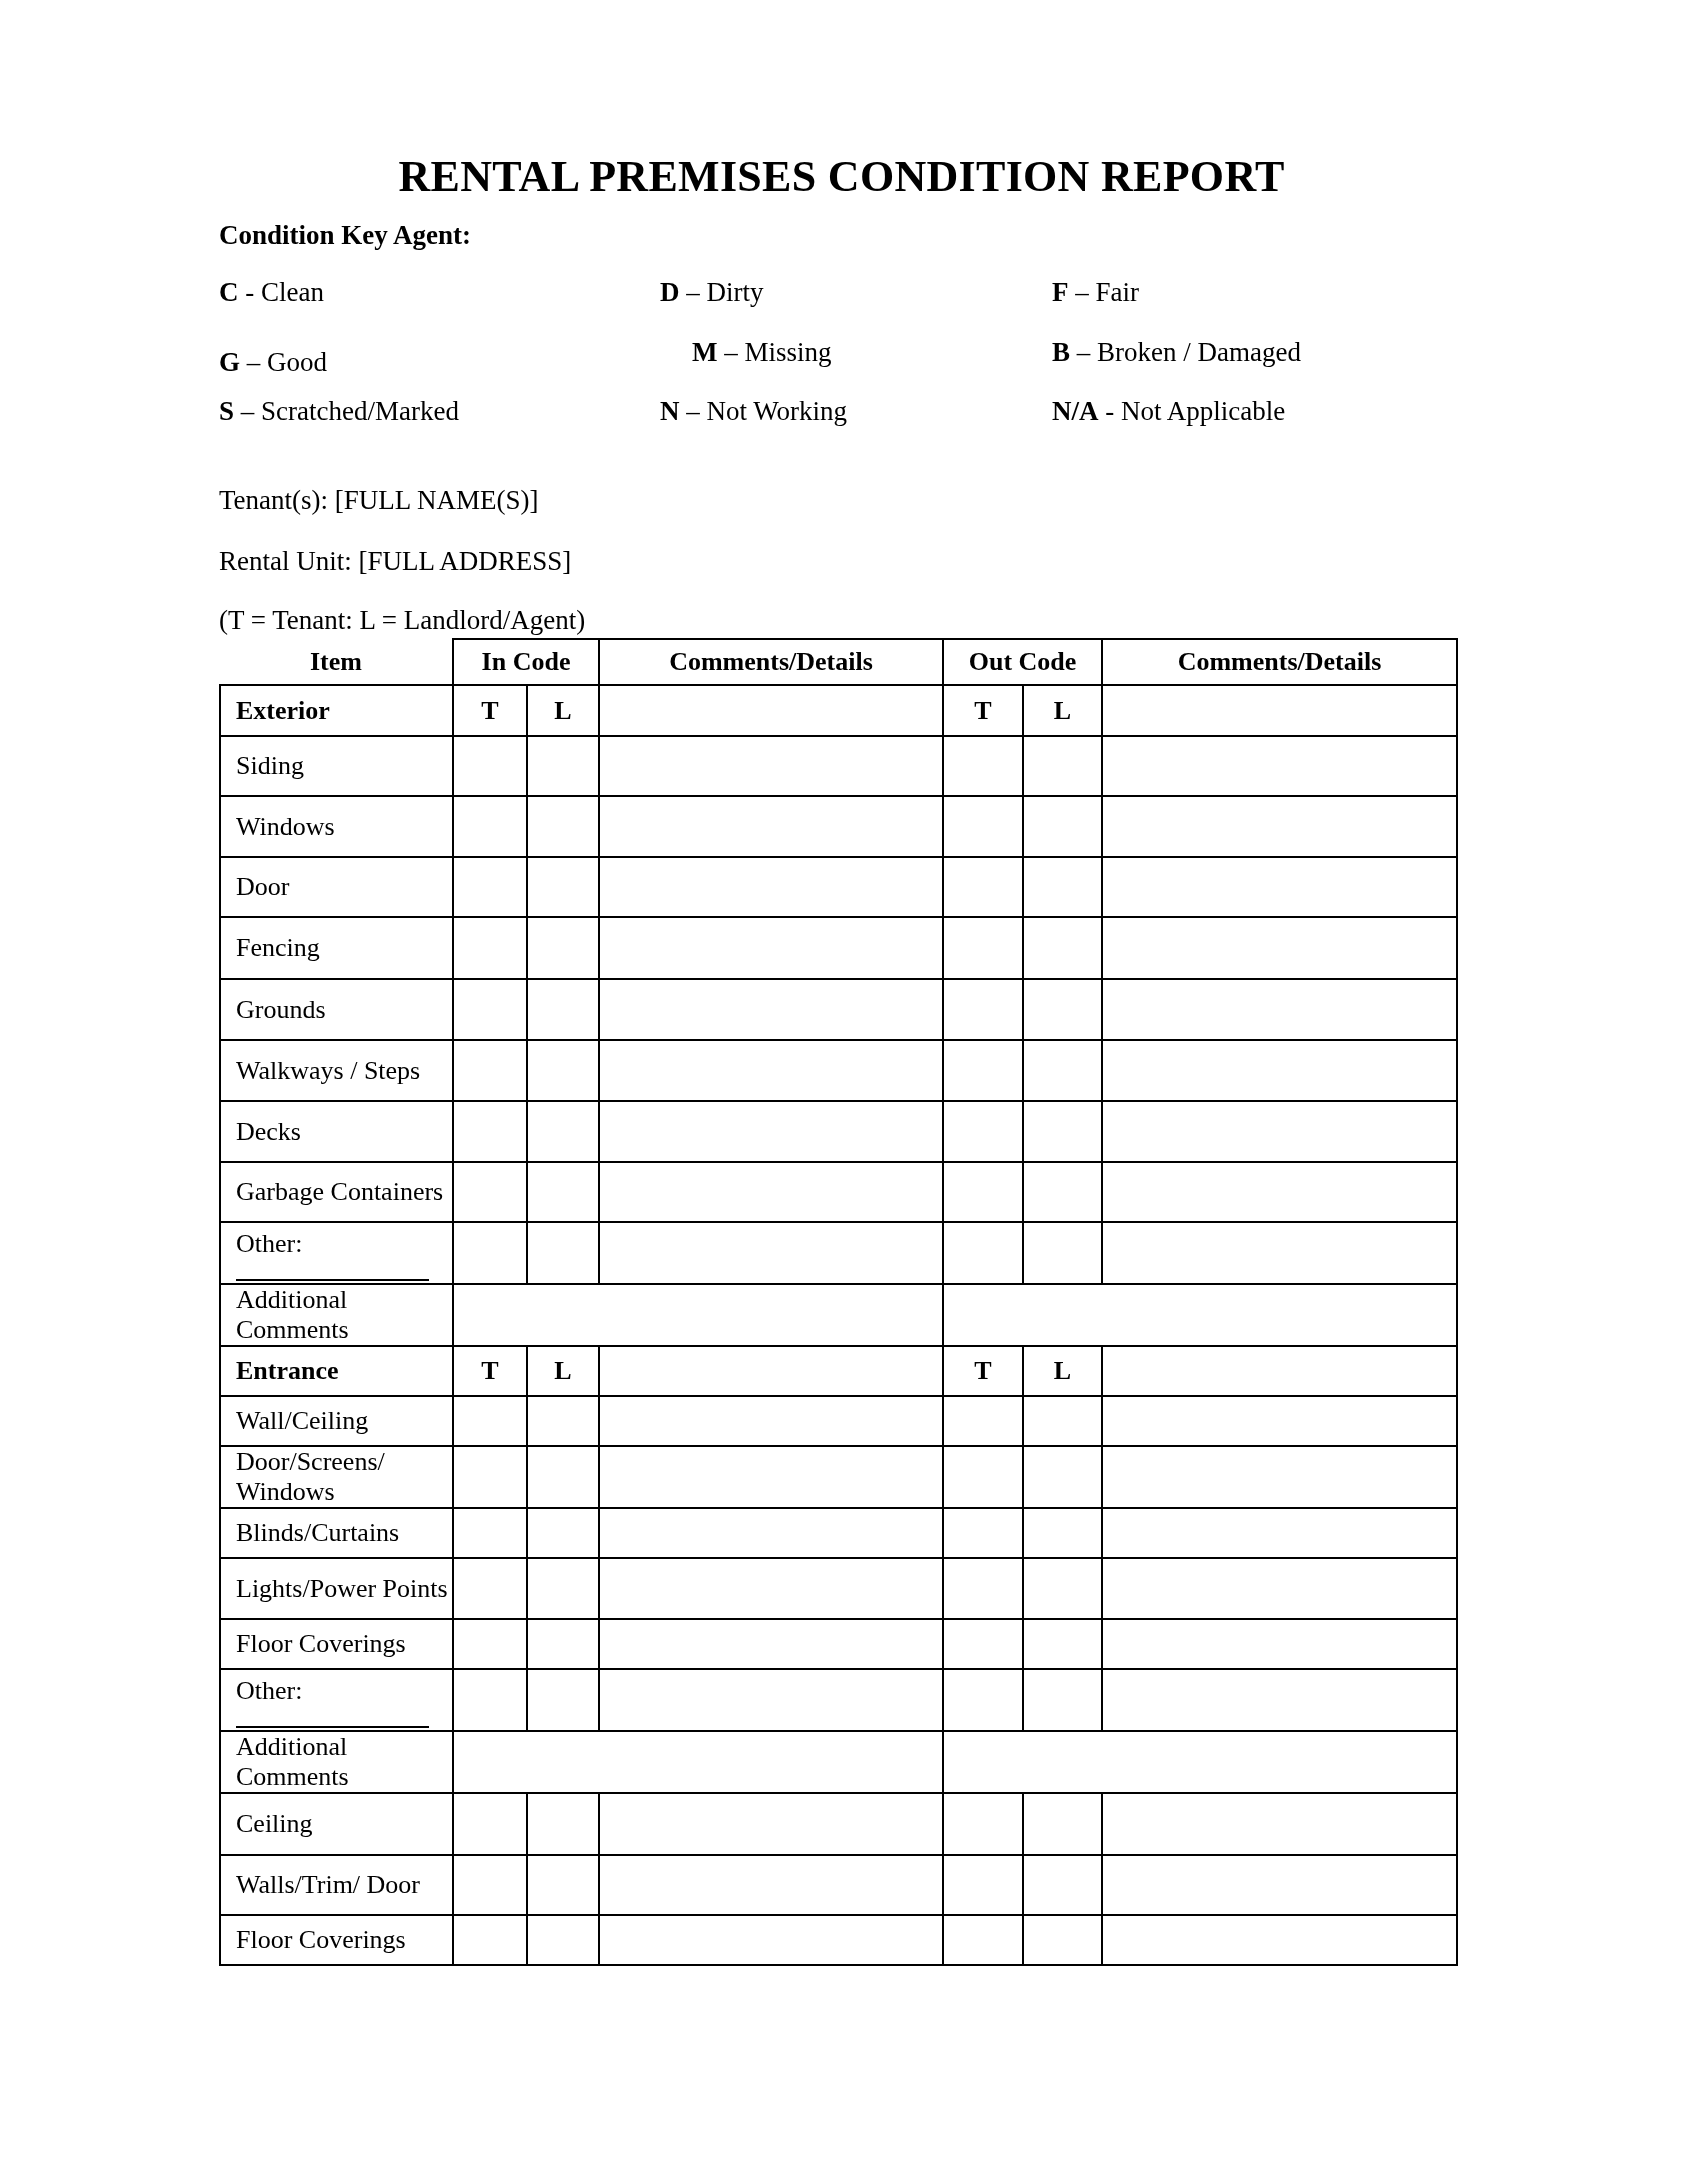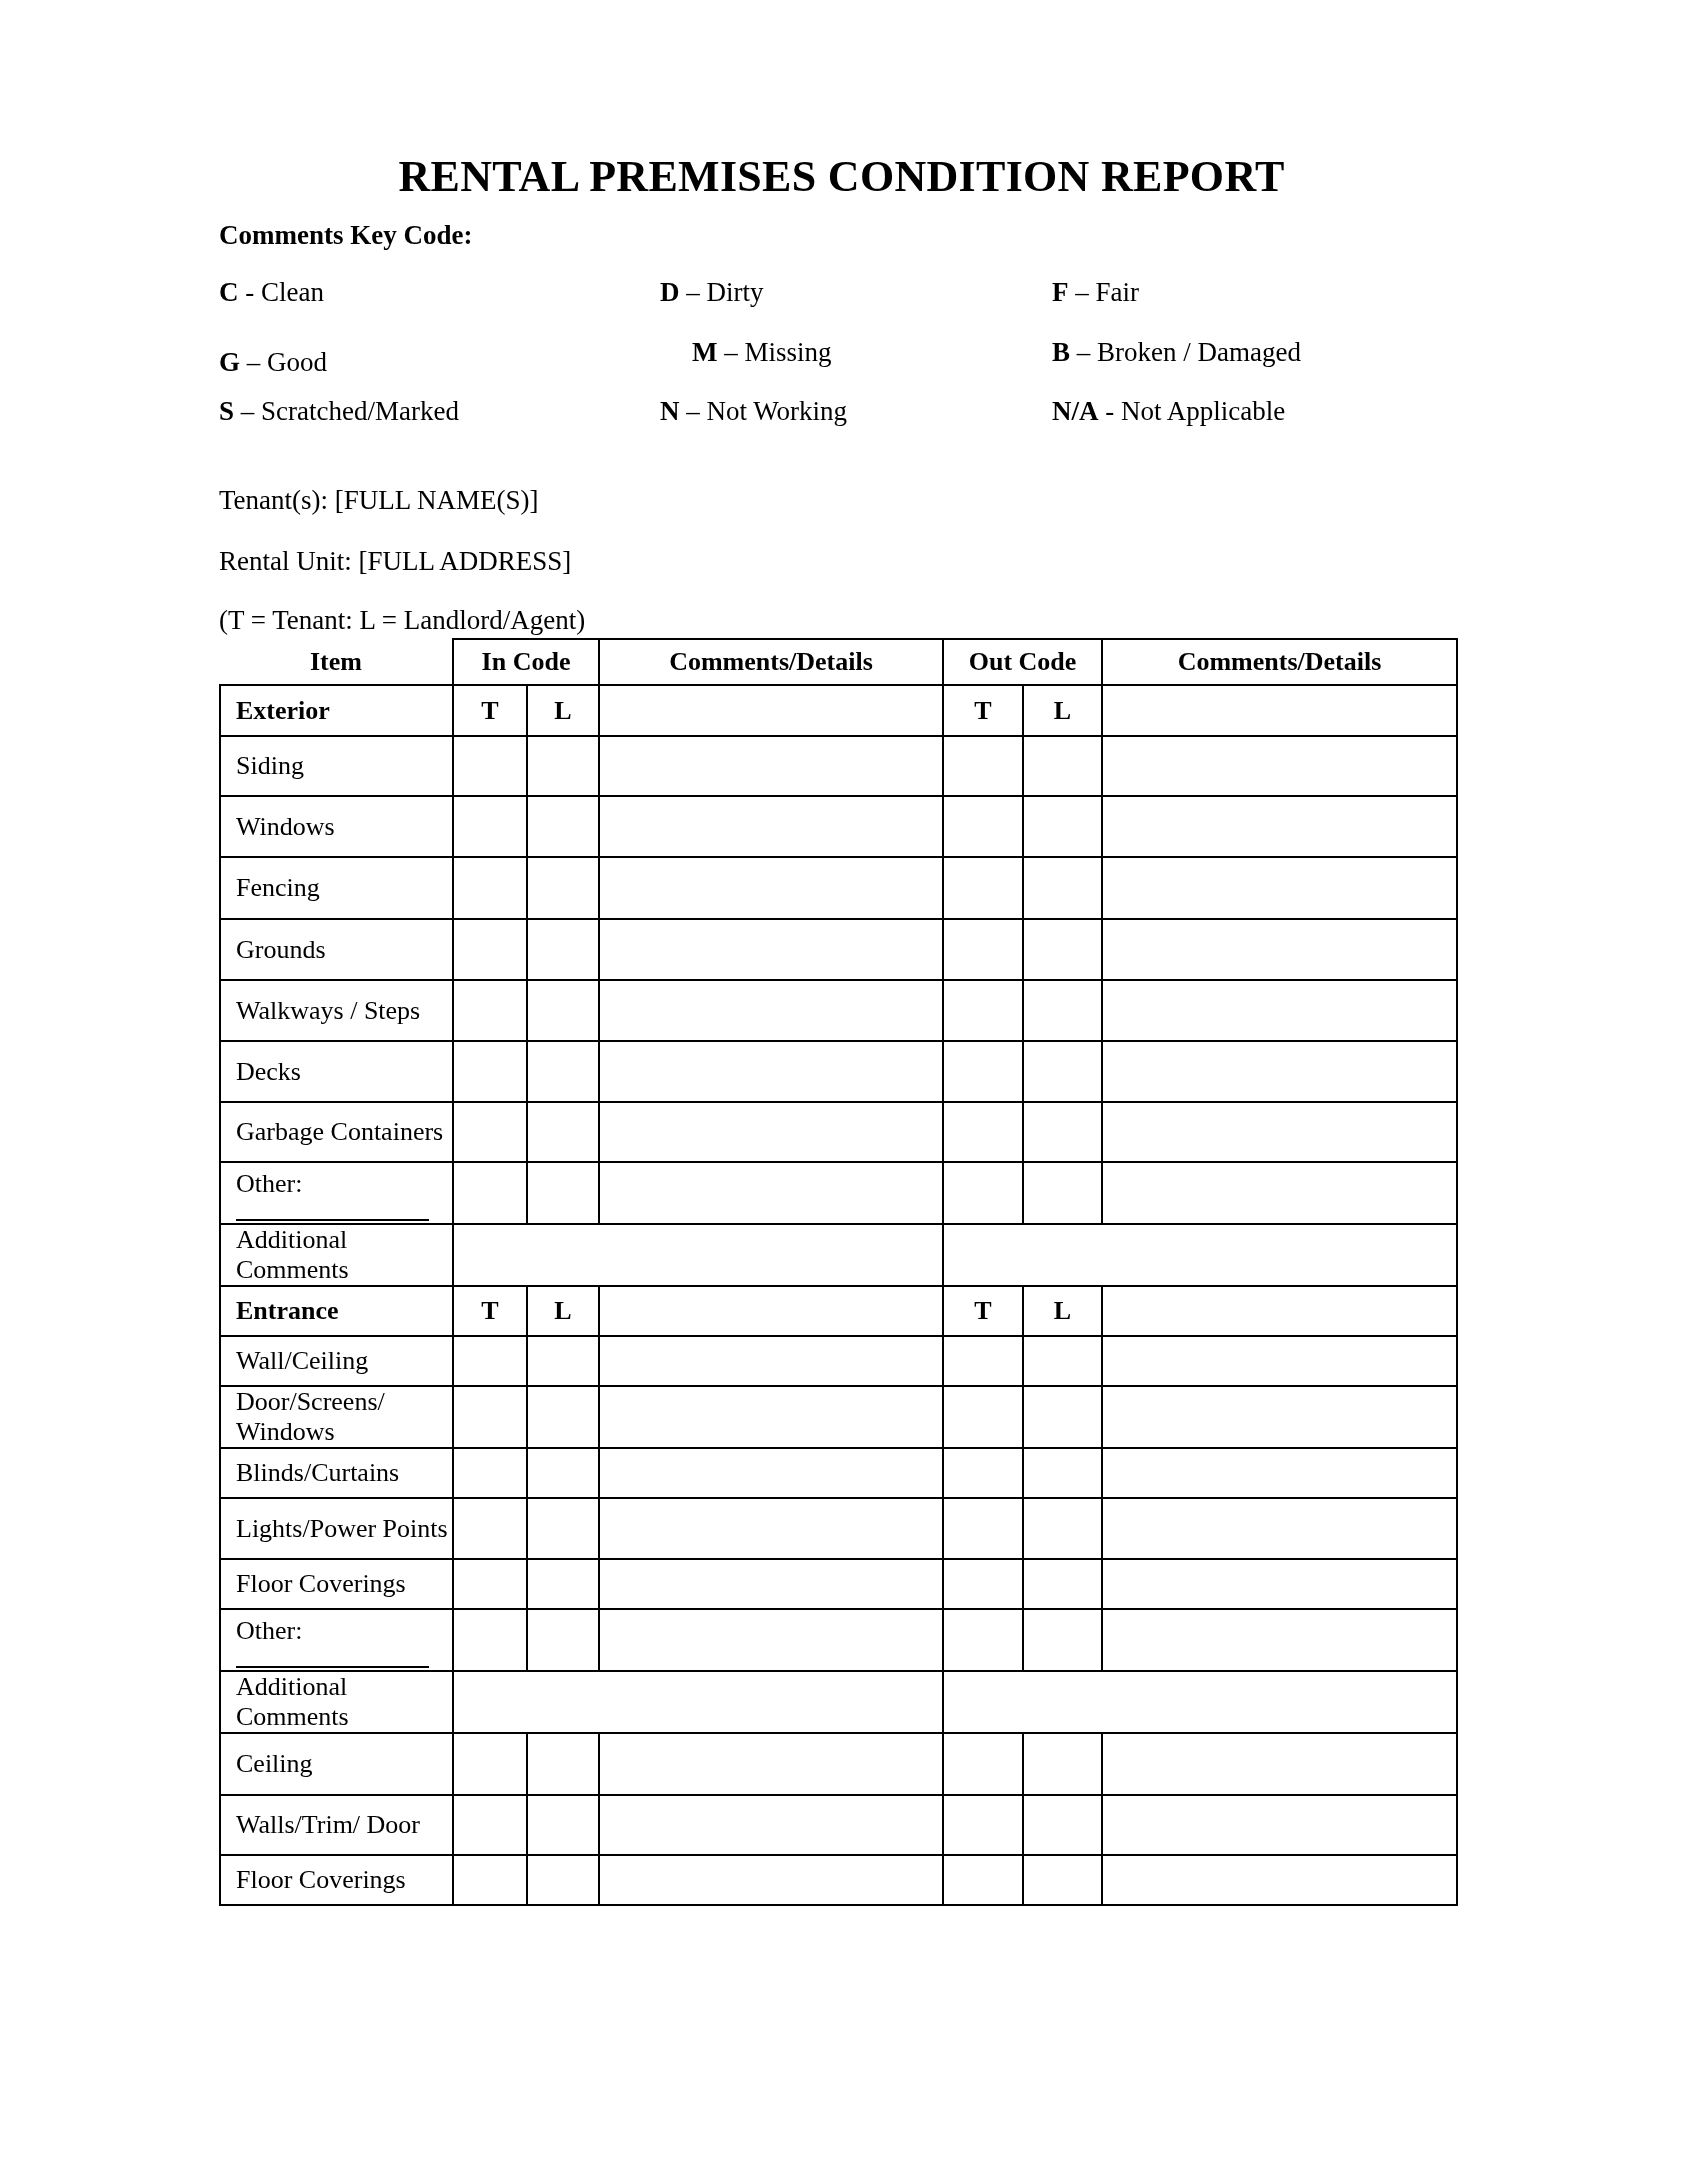--- a/index.html
+++ b/index.html
@@ -18,21 +18,21 @@
   table.grid td.noborder { border-top: none; border-left: none; }
   table.grid td.sec { font-weight: bold; }
   table.grid td.top { vertical-align: top; padding-top: 6px; }
   .blank-line { display: block; width: 193px; border-bottom: 2px solid #000; height: 20px; }
 </style>
 </head>
 <body>
 
 <div class="abs title">RENTAL PREMISES CONDITION REPORT</div>
 
-<div class="abs keyhead">Comments Key Code:</div>
+<div class="abs keyhead">Condition Key Agent:</div>
 
 <div class="abs key" style="left:219px;top:277px;"><b>C</b><span> - </span><span>Clean</span></div>
 <div class="abs key" style="left:660px;top:277px;"><b>D</b><span> – </span><span>Dirty</span></div>
 <div class="abs key" style="left:1052px;top:277px;"><b>F</b><span> – </span><span>Fair</span></div>
 
 <div class="abs key" style="left:219px;top:347px;"><b>G</b><span> – </span><span>Good</span></div>
 <div class="abs key" style="left:692px;top:337px;"><b>M</b><span> – </span><span>Missing</span></div>
 <div class="abs key" style="left:1052px;top:337px;"><b>B</b><span> – </span><span>Broken / Damaged</span></div>
 
 <div class="abs key" style="left:219px;top:396px;"><b>S</b><span> – </span><span>Scratched/Marked</span></div>
@@ -83,20 +83,29 @@
   </tr>
   <tr style="height:61px">
     <td>Windows</td>
     <td></td>
         <td></td>
         <td></td>
     <td></td>
         <td></td>
         <td></td>
   </tr>
+  <tr style="height:60px">
+    <td>Door</td>
+    <td></td>
+        <td></td>
+        <td></td>
+    <td></td>
+        <td></td>
+        <td></td>
+  </tr>
   <tr style="height:62px">
     <td>Fencing</td>
     <td></td>
         <td></td>
         <td></td>
     <td></td>
         <td></td>
         <td></td>
   </tr>
   <tr style="height:61px">

